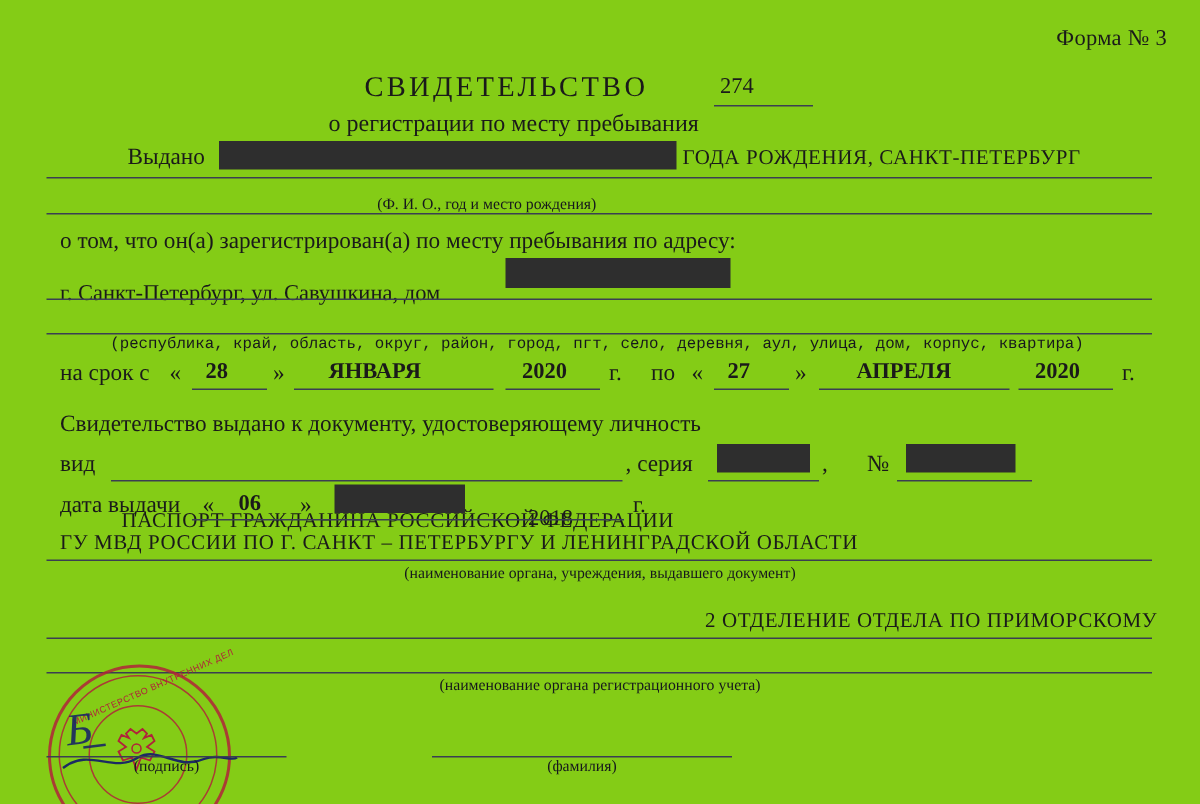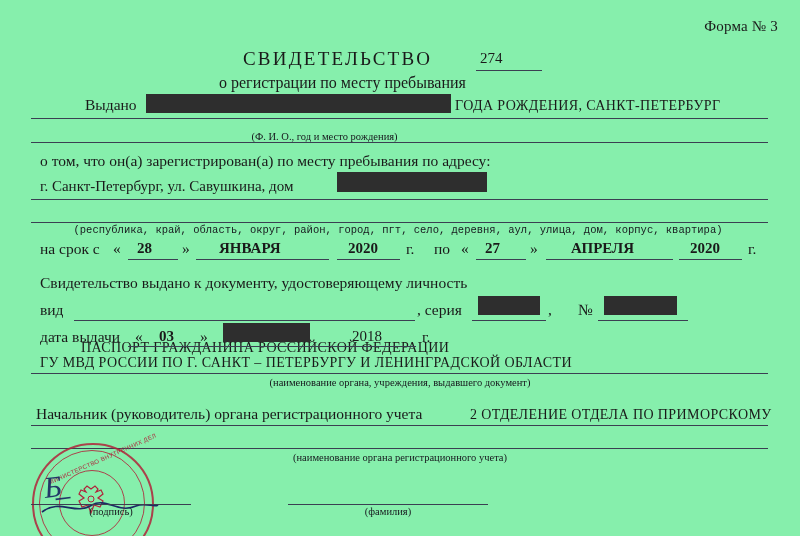--- a/index.html
+++ b/index.html
@@ -4,21 +4,21 @@
 <style>
   html, body {
     margin: 0;
     padding: 0;
     background: #ffffff;
   }
   #page {
     position: relative;
     width: 800px;
     height: 536px;
-    background: #86efac;
+    background: #84cc16;
     font-family: "Liberation Serif", serif;
     color: #1a1a1a;
     overflow: hidden;
   }
   .line {
     position: absolute;
     background: #3a3f52;
     height: 1px;
   }
   .redact {
@@ -48,21 +48,21 @@
   }
   .title-sub {
     position: absolute;
     left: 219px;
     top: 74px;
     font-size: 16px;
   }
   .lbl { position: absolute; font-size: 15.5px; white-space: nowrap; }
   .lbl-sm { position: absolute; font-size: 10.5px; color: #16181d; white-space: nowrap; }
   .lbl-caps { position: absolute; font-size: 14px; letter-spacing: 0.4px; white-space: nowrap; }
-  .val { position: absolute; font-size: 15px; white-space: nowrap; }
+  .val { position: absolute; font-size: 15px; white-space: nowrap; margin-top: 10px; }
   .val-b { position: absolute; font-size: 15px; font-weight: 700; white-space: nowrap; }
   .center { text-align: center; }
 
   
   #stamp {
     position: absolute;
     left: 32px;
     top: 443px;
     width: 122px;
     height: 122px;
@@ -166,32 +166,31 @@
   <div class="lbl" style="left:417px; top:301px;">, серия</div>
   <div class="redact" style="left:478px; top:296px; width:62px; height:19px;"></div>
   <div class="line" style="left:472px; top:320px; width:74px;"></div>
   <div class="lbl" style="left:548px; top:301px;">,</div>
   <div class="lbl" style="left:578px; top:301px;">№</div>
   <div class="redact" style="left:604px; top:296px; width:73px; height:19px;"></div>
   <div class="line" style="left:598px; top:320px; width:90px;"></div>
 
   <div class="lbl" style="left:40px; top:328px;">дата выдачи</div>
   <div class="lbl" style="left:135px; top:328px;">«</div>
-  <div class="val-b" style="left:159px; top:328px;">03</div>
+  <div class="val-b" style="left:159px; top:328px;">06</div>
   <div class="lbl" style="left:200px; top:328px;">»</div>
   <div class="redact" style="left:223px; top:323px; width:87px; height:19px;"></div>
   <div class="val" style="left:352px; top:328px;">2018</div>
   <div class="line" style="left:128px; top:346px; width:288px;"></div>
   <div class="lbl" style="left:422px; top:328px;">г.</div>
 
   <div class="lbl-caps" style="left:40px; top:355px;">ГУ  МВД  РОССИИ  ПО  Г. САНКТ – ПЕТЕРБУРГУ  И  ЛЕНИНГРАДСКОЙ ОБЛАСТИ</div>
   <div class="line" style="left:31px; top:373px; width:737px;"></div>
   <div class="lbl-sm center" style="left:0px; top:377px; width:800px;">(наименование органа, учреждения, выдавшего документ)</div>
 
-  <div class="lbl" style="left:36px; top:405px;">Начальник (руководитель) органа регистрационного учета</div>
   <div class="lbl-caps" style="left:470px; top:407px;">2 ОТДЕЛЕНИЕ ОТДЕЛА  ПО ПРИМОРСКОМУ</div>
   <div class="line" style="left:31px; top:425px; width:737px;"></div>
   <div class="line" style="left:31px; top:448px; width:737px;"></div>
   <div class="lbl-sm center" style="left:0px; top:452px; width:800px;">(наименование органа регистрационного учета)</div>
 
   <div id="stamp">
     <div class="ring r1"></div>
     <div class="ring r2"></div>
     <div class="ring r3"></div>
     <svg class="eagle" viewBox="0 0 32 34">

